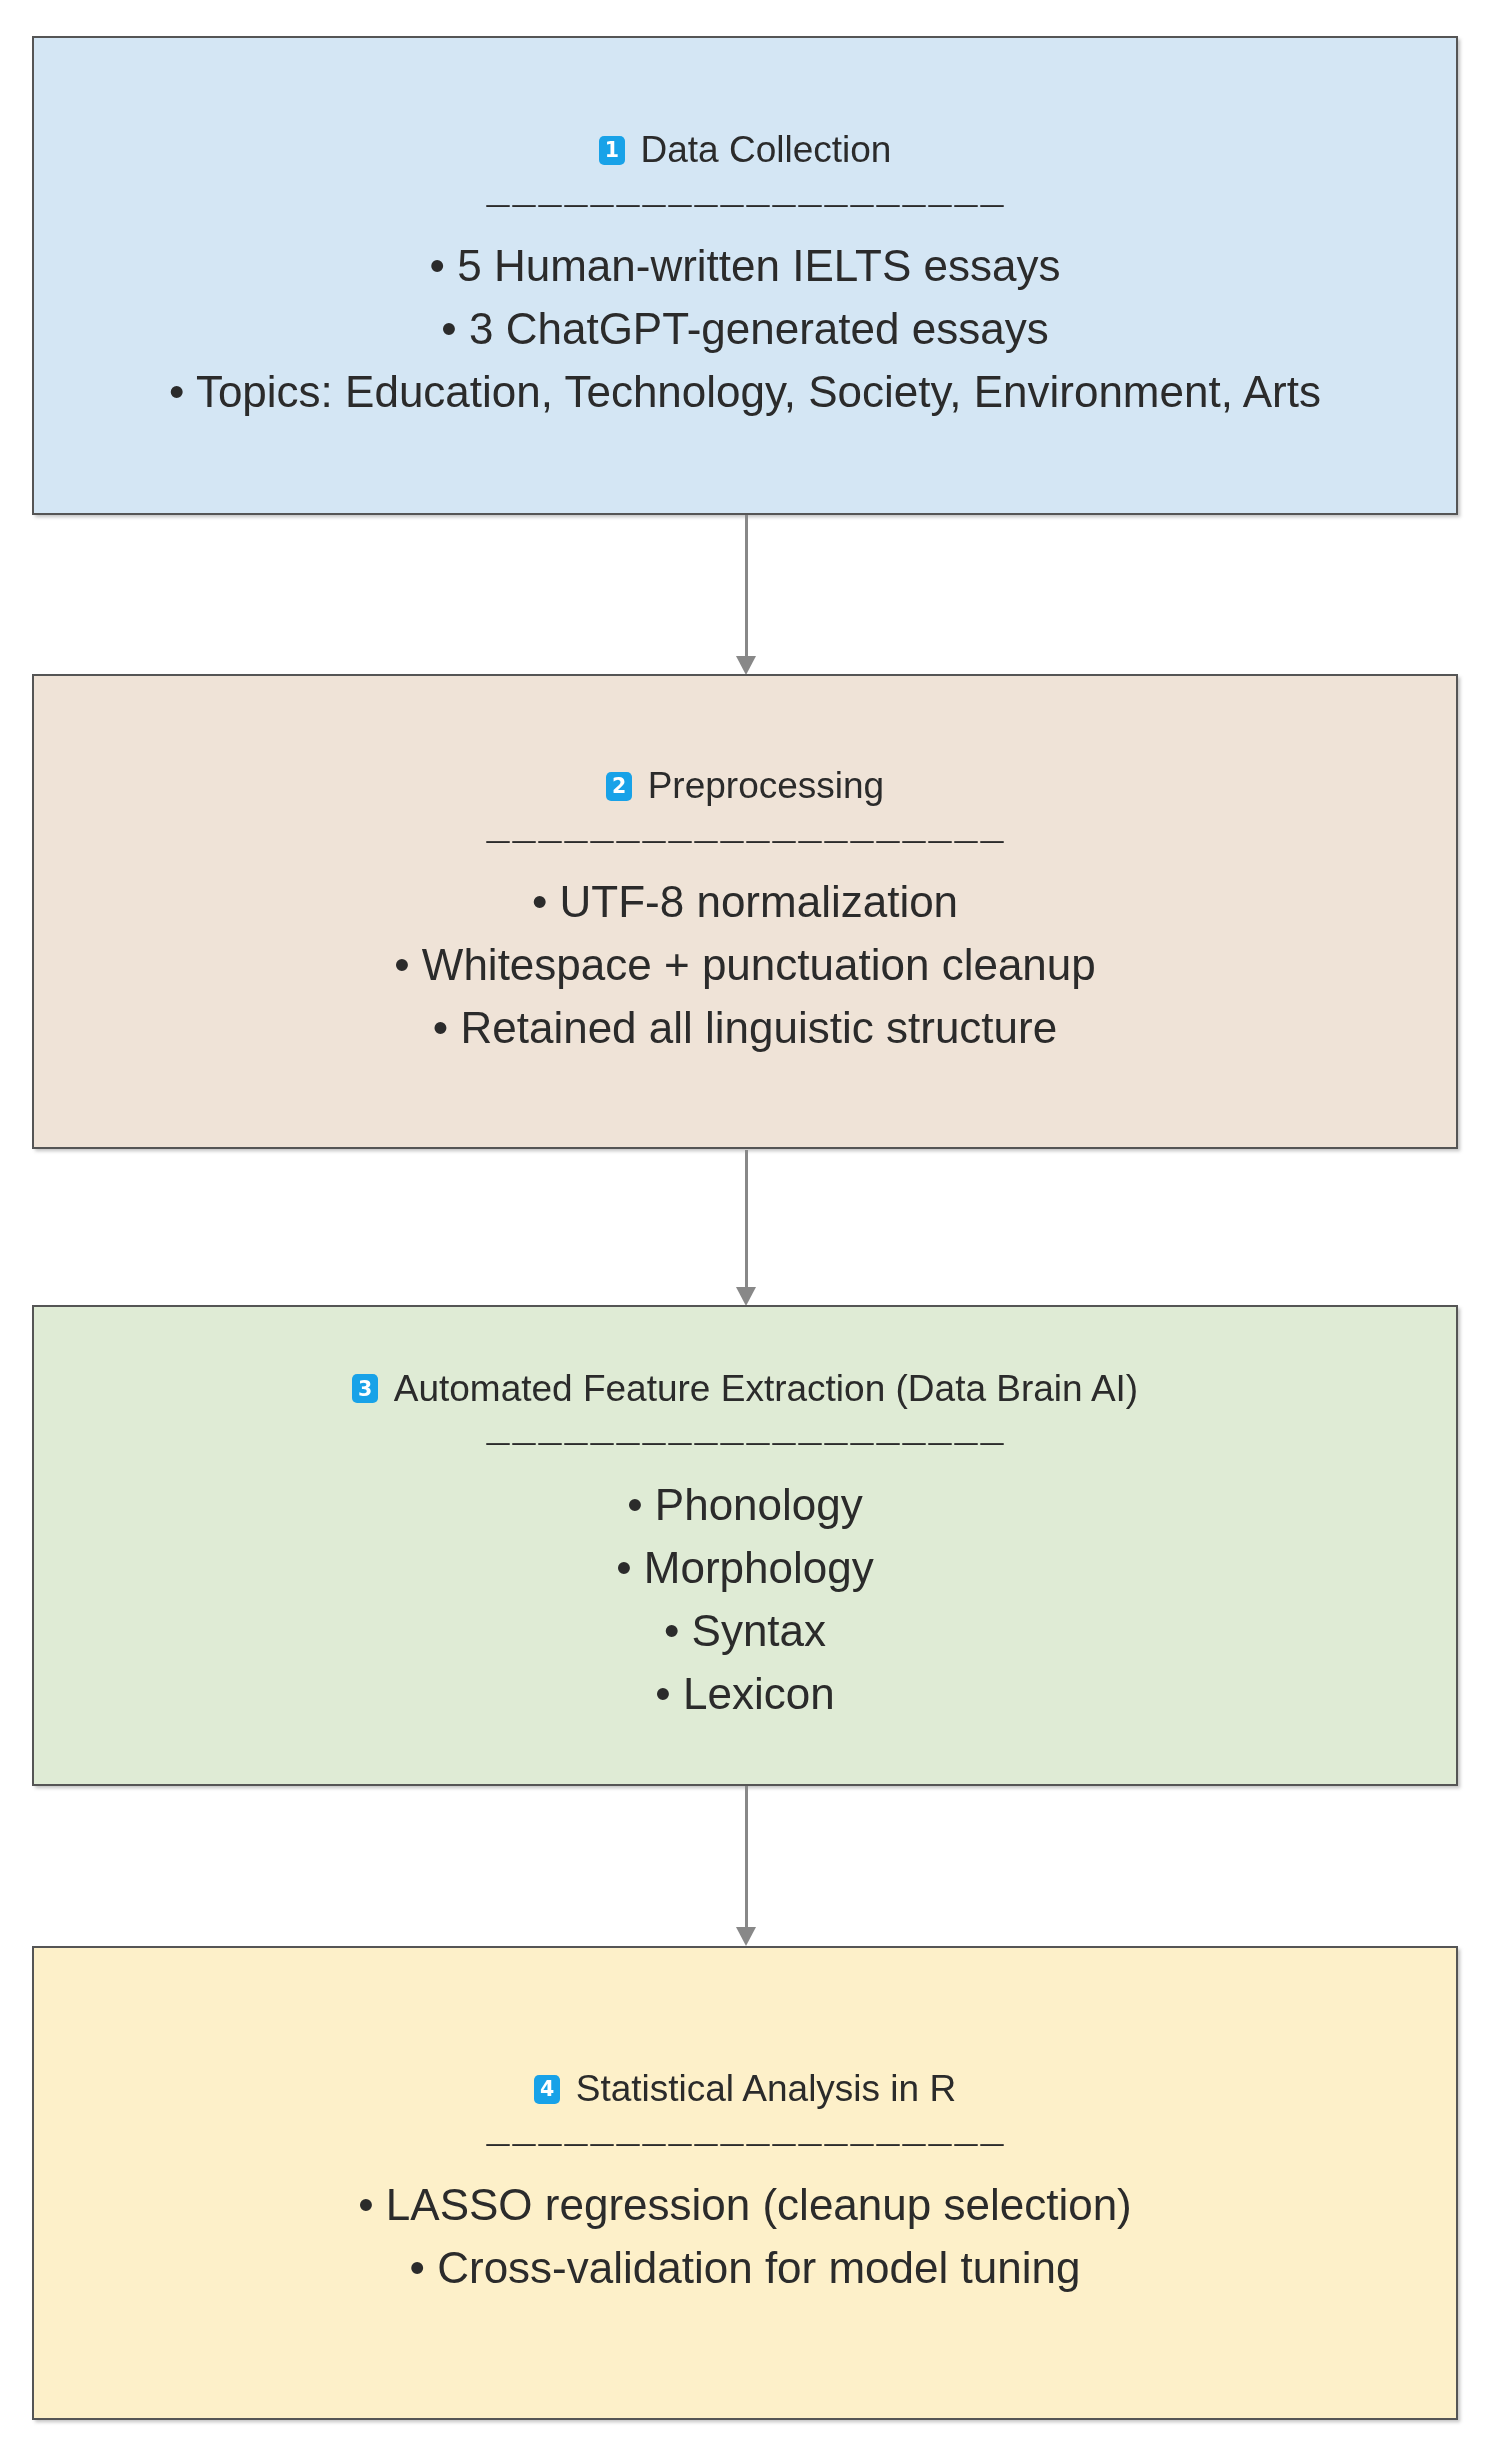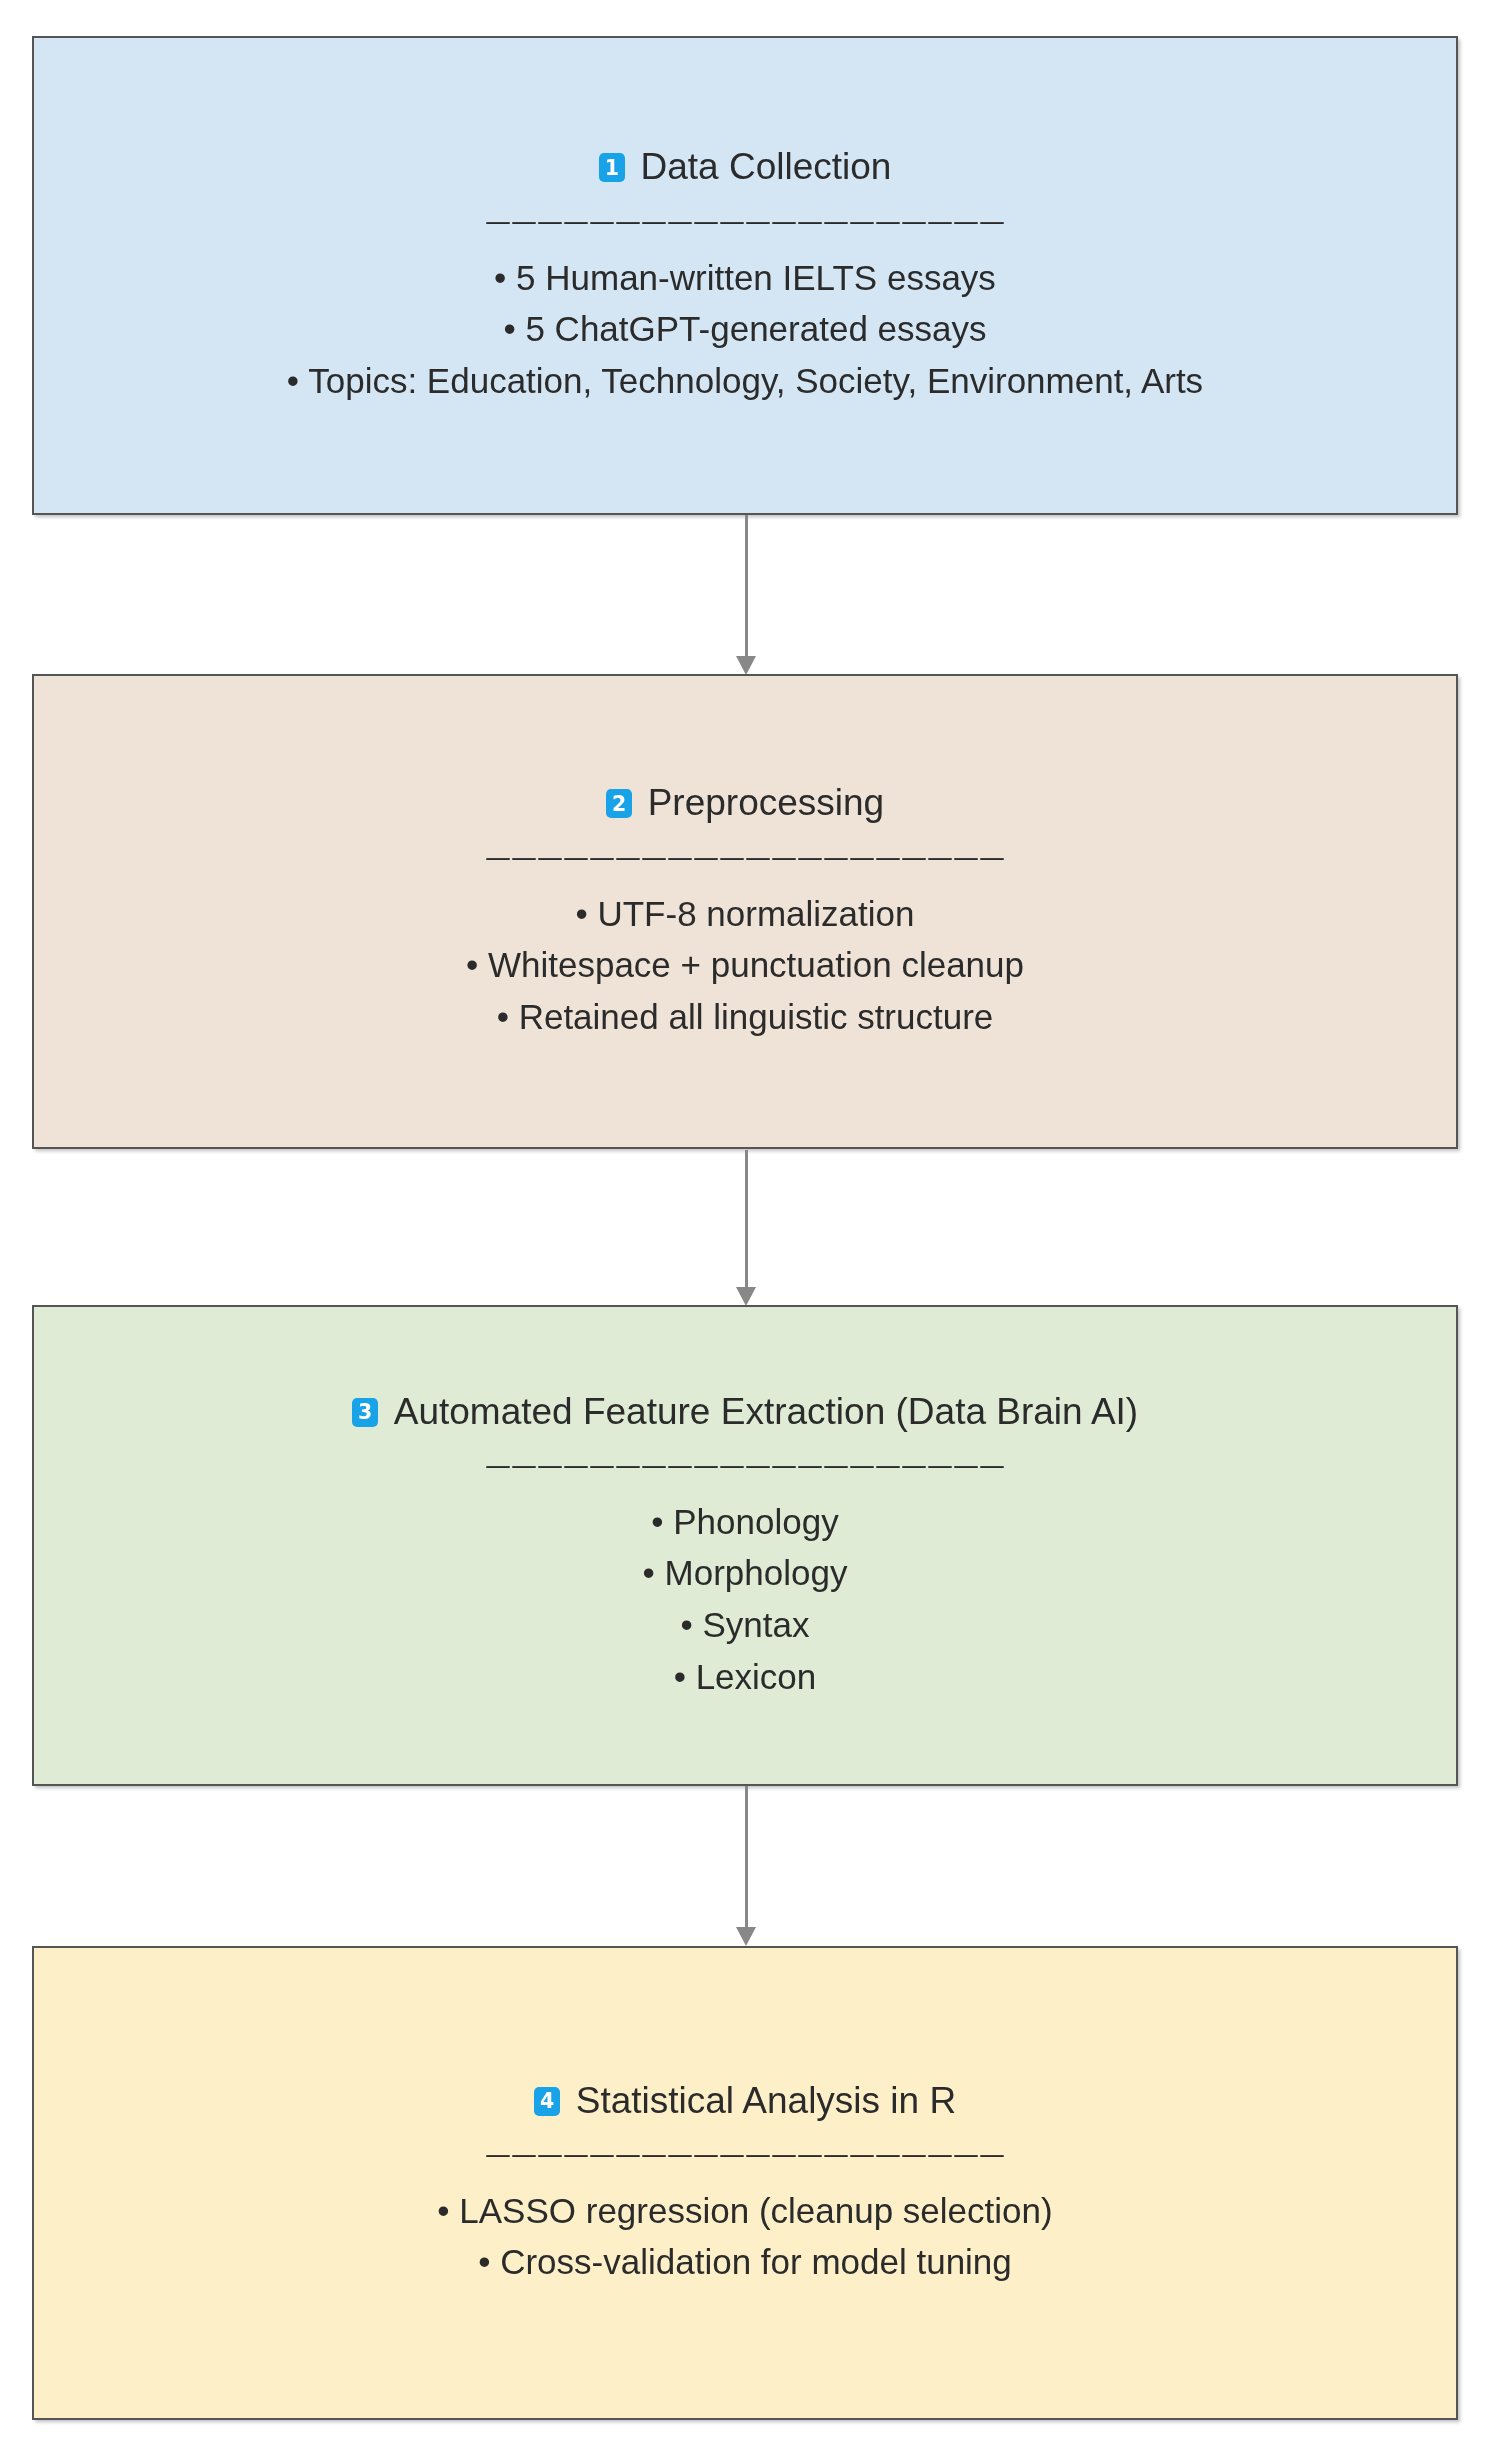--- a/index.html
+++ b/index.html
@@ -83,21 +83,21 @@
   }
 
   .bullets {
     display: flex;
     flex-direction: column;
     align-items: center;
     gap: 6.8px;
   }
 
   .bullet-line {
-    font-size: 35px;
+    font-size: 44px;
     color: #2b2b2b;
     line-height: 1.28;
     white-space: nowrap;
     text-align: center;
   }
 
   
   #node-1 { top: 36px;   height: 479px; background: #D4E6F4; }
   #node-2 { top: 674px;  height: 475px; background: #EFE3D7; }
   #node-3 { top: 1305px; height: 481px; background: #DFEBD5; }
@@ -145,21 +145,21 @@
 
   <div class="node" id="node-1">
     <div class="node-inner">
       <div class="node-title">
         <span class="badge">1</span>
         <span>Data Collection</span>
       </div>
       <div class="divider">————————————————————</div>
       <div class="bullets">
         <div class="bullet-line">• 5 Human-written IELTS essays</div>
-        <div class="bullet-line">• 5 ChatGPT-generated essays</div>
+        <div class="bullet-line">• 3 ChatGPT-generated essays</div>
         <div class="bullet-line">• Topics: Education, Technology, Society, Environment, Arts</div>
       </div>
     </div>
   </div>
 
   <div class="connector" id="conn-1">
     <div class="stem"></div>
     <div class="head"></div>
   </div>
 

